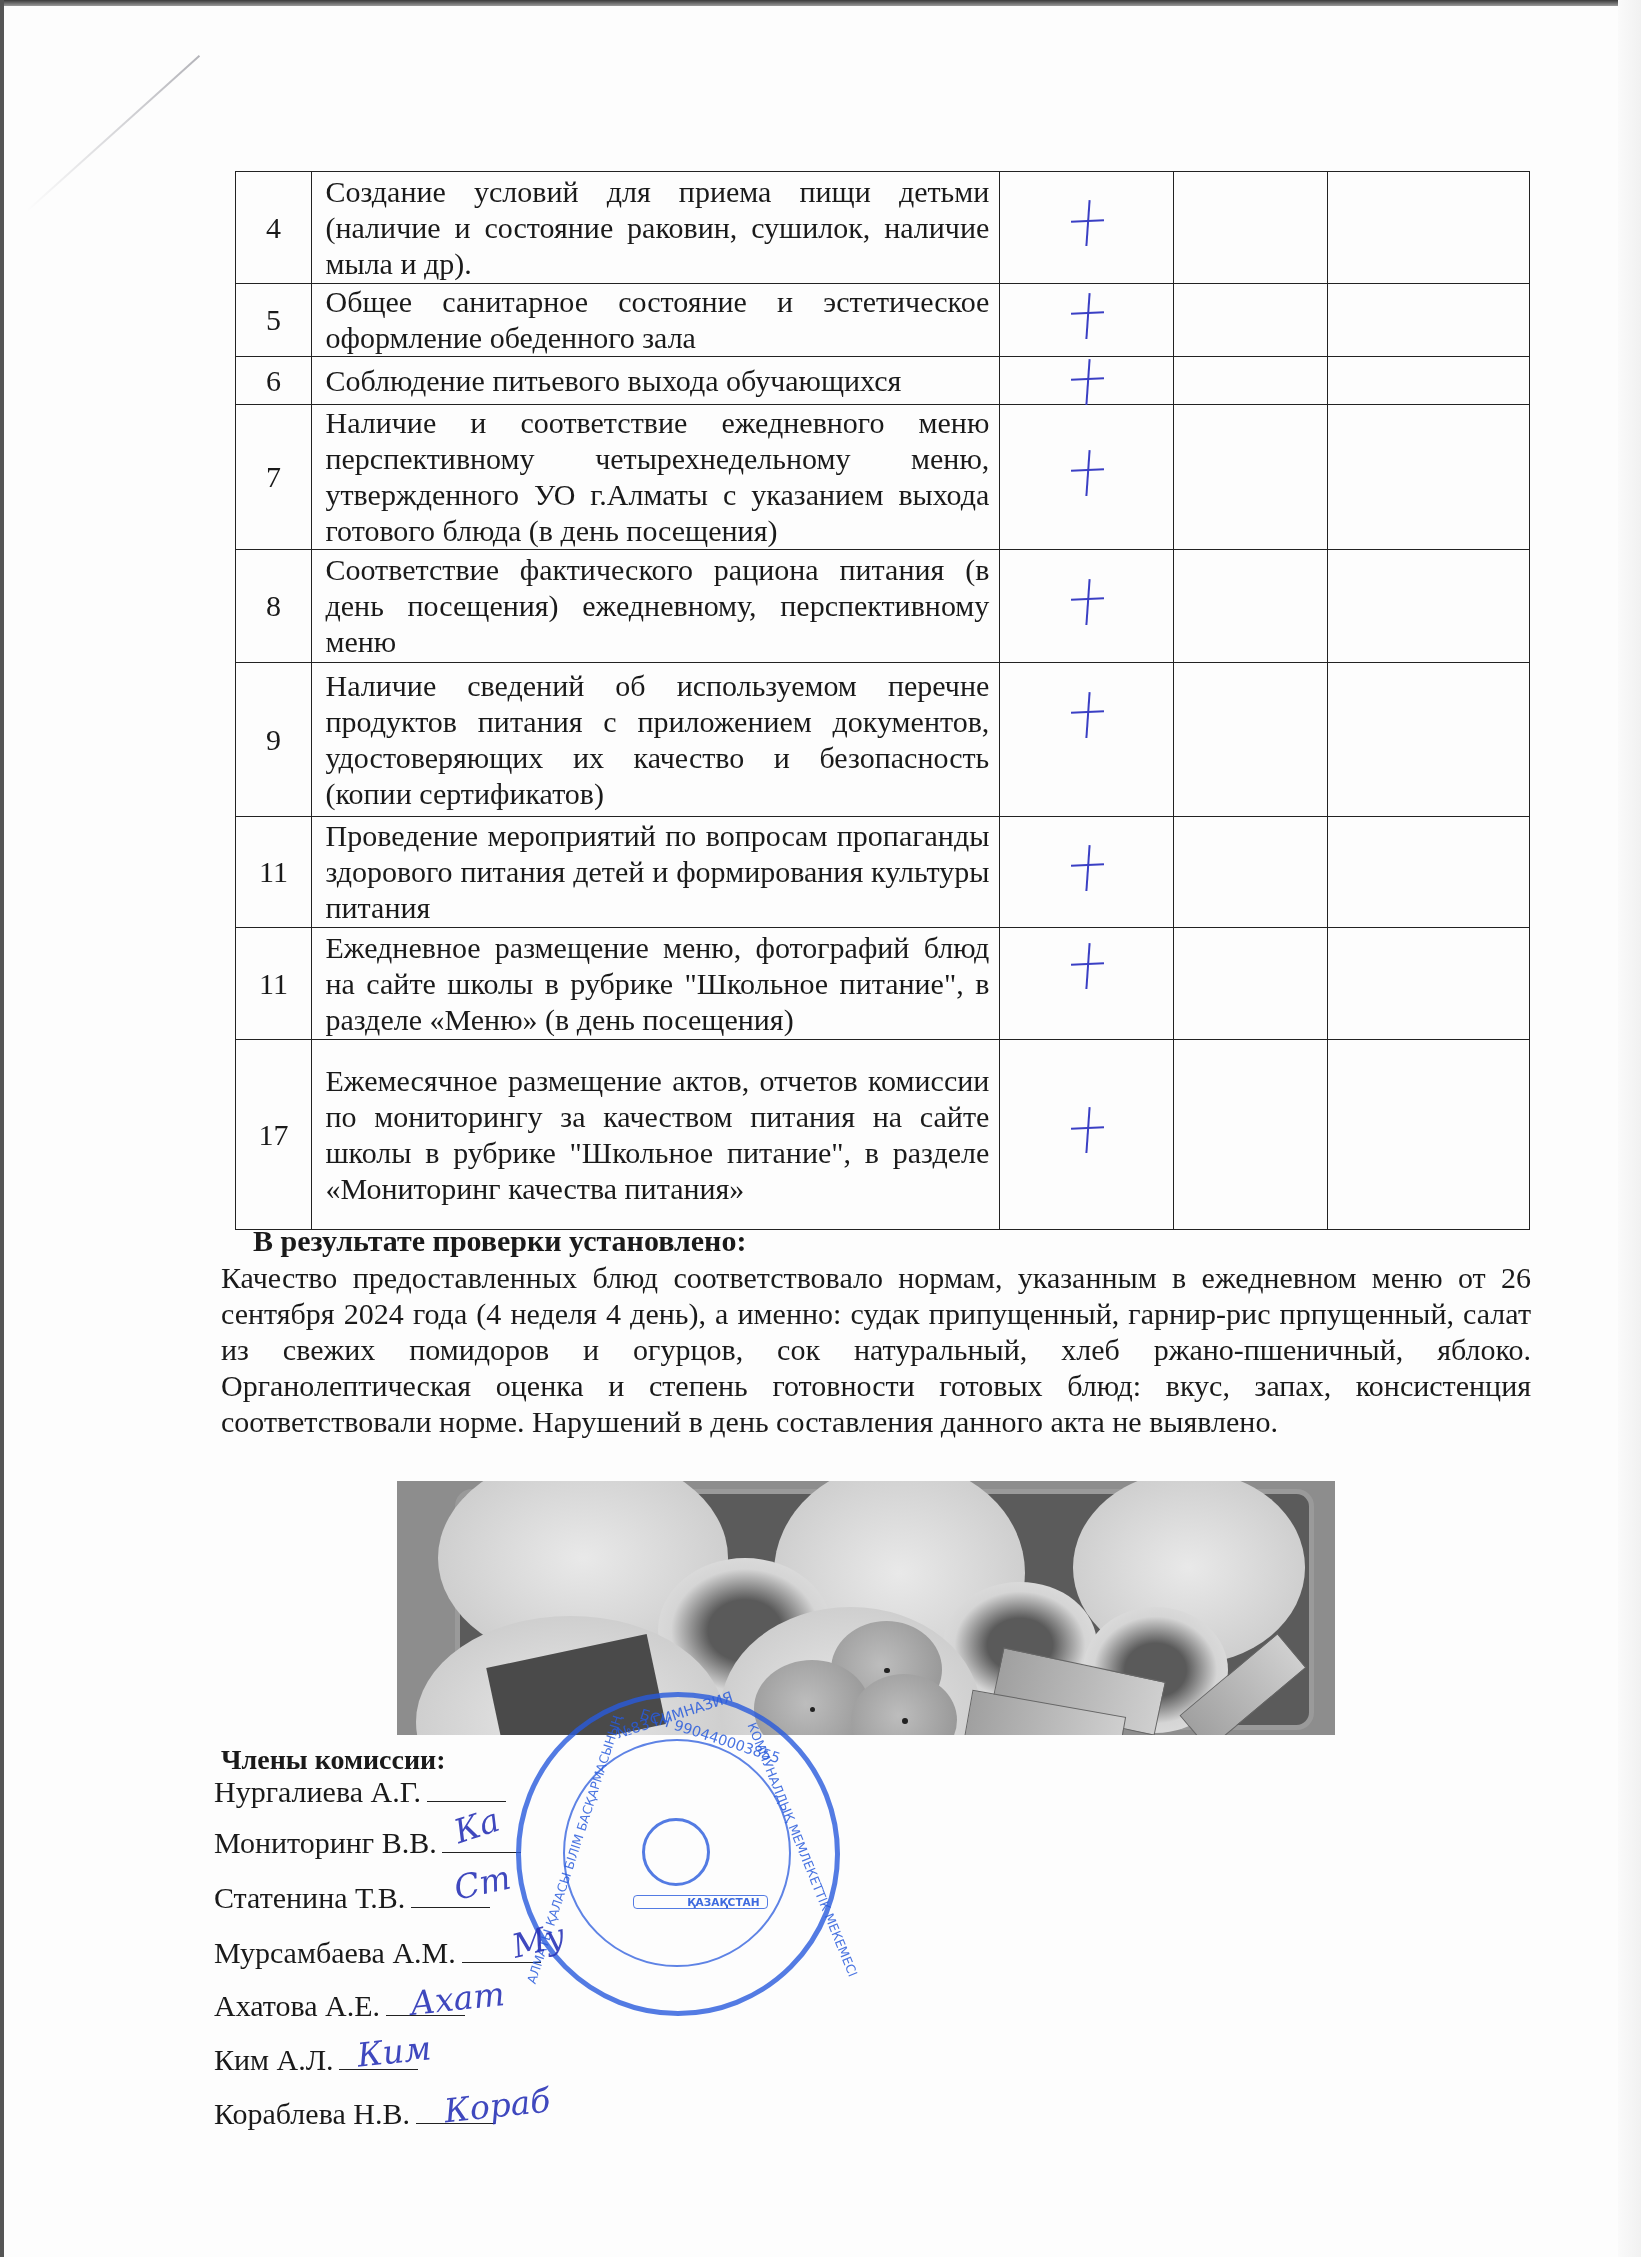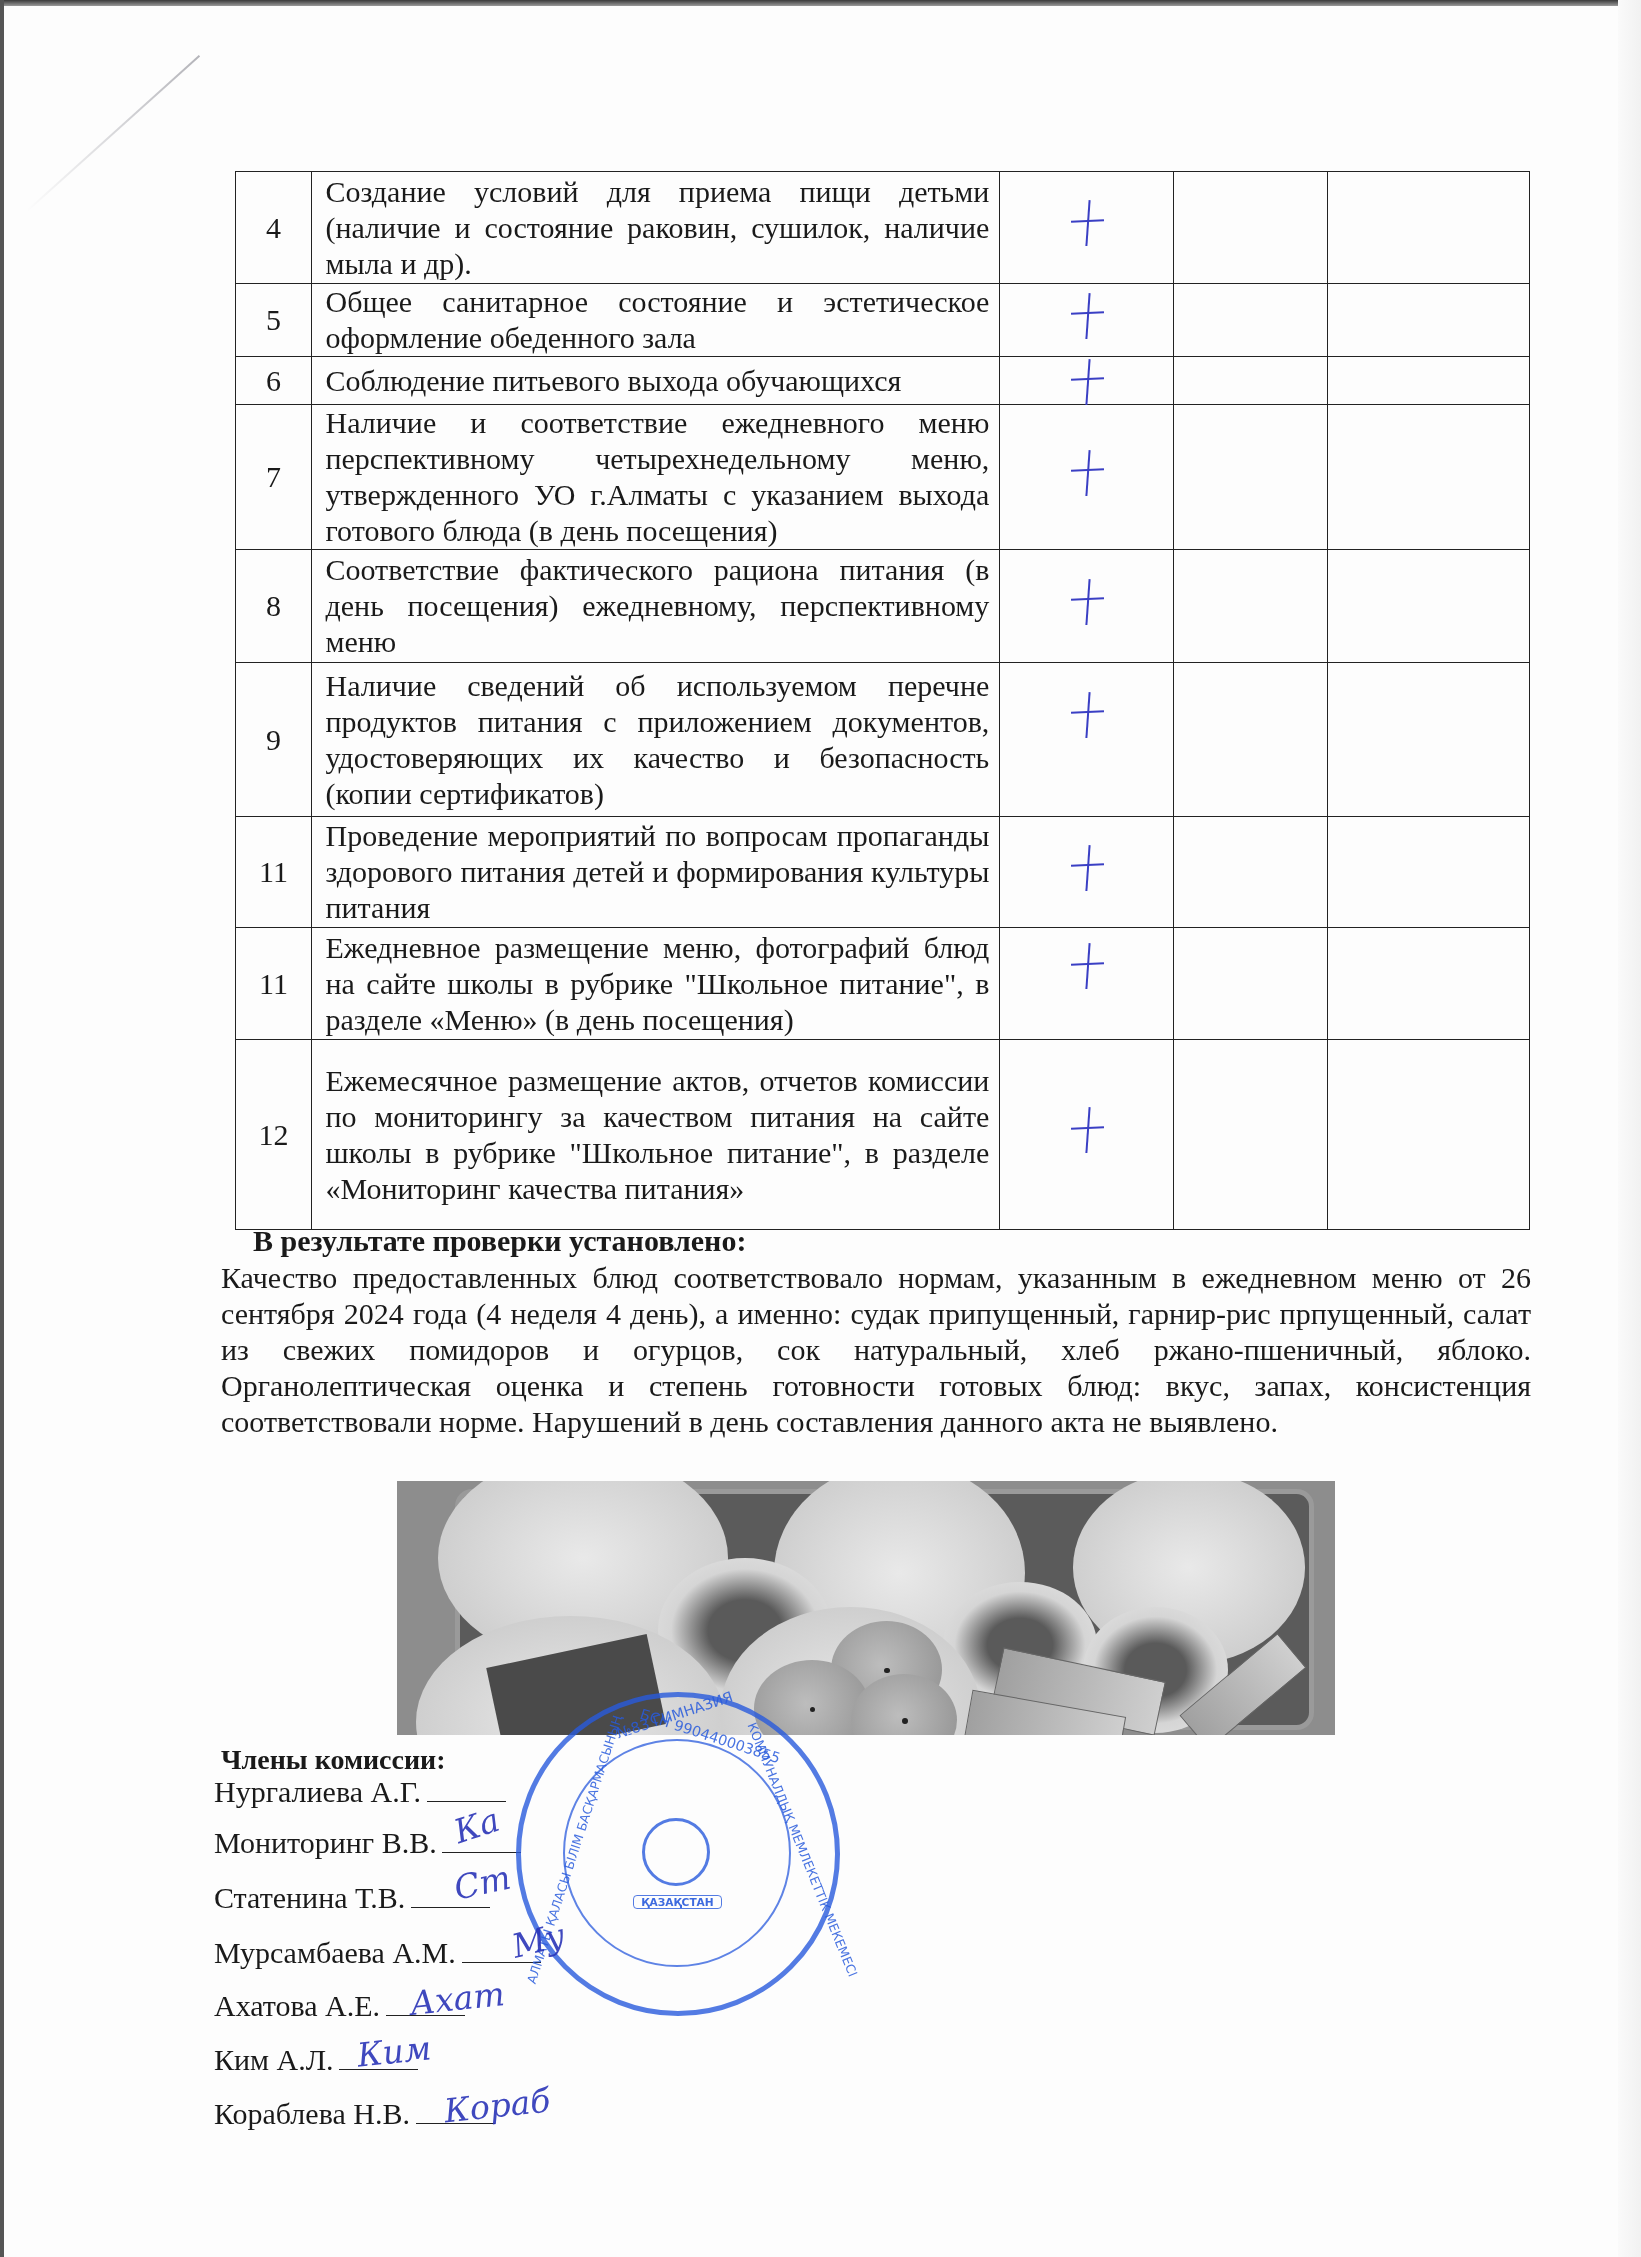--- a/index.html
+++ b/index.html
@@ -59,21 +59,21 @@
   .signature { position: absolute; color: #2b35b8; font-family: "DejaVu Serif", serif; font-style: italic; font-size: 33px; opacity: 0.9; }
 
   .stamp { position: absolute; left: 516px; top: 1692px; width: 324px; height: 324px; border-radius: 50%;
     border: 5.8px solid rgba(40,90,220,0.8); box-sizing: border-box; }
   .stamp-inner { position: absolute; left: 42px; top: 42px; width: 228px; height: 228px; border-radius: 50%;
     border: 2.9px solid rgba(40,90,220,0.75); box-sizing: border-box; }
   .stamp-core { position: absolute; left: 77px; top: 77px; width: 68px; height: 68px; border-radius: 50%;
     border: 3.9px solid rgba(40,90,220,0.8); box-sizing: border-box; }
   .stamp-label { position: absolute; left: 68px; top: 154px; width: 87px; text-align: center;
     font-family: "DejaVu Sans", sans-serif; font-size: 10.6px; font-weight: bold; color: rgba(40,90,220,0.9);
-    border: 1.9px solid rgba(40,90,220,0.8); border-radius: 3.9px; }
+    border: 1.9px solid rgba(40,90,220,0.8); border-radius: 3.9px; padding-left: 46px; }
   .stamp-ring-text { position: absolute; font-family: "DejaVu Sans", sans-serif; font-size: 14.5px;
     color: rgba(40,90,220,0.85); white-space: nowrap; }
 </style>
 </head>
 <body>
 
 <div class="scan-top"></div>
 <div class="scan-left"></div>
 <div class="scan-right-shade"></div>
 <div class="fold"></div>
@@ -137,21 +137,21 @@
       <td></td>
     </tr>
     <tr class="r11">
       <td class="num">11</td>
       <td class="txt">Ежедневное размещение меню, фотографий блюд на сайте школы в рубрике "Школьное питание", в разделе «Меню» (в день посещения)</td>
       <td class="mark" style="vertical-align:top;padding-top:13.5px"><span class="plus"></span></td>
       <td></td>
       <td></td>
     </tr>
     <tr class="r12">
-      <td class="num">12</td>
+      <td class="num">17</td>
       <td class="txt">Ежемесячное размещение актов, отчетов комиссии по мониторингу за качеством питания на сайте школы в рубрике "Школьное питание", в разделе «Мониторинг качества питания»</td>
       <td class="mark"><span class="plus"></span></td>
       <td></td>
       <td></td>
     </tr>
   </tbody>
 </table>
 
 <div class="result-heading">В результате проверки установлено:</div>
 <div class="result-body">Качество предоставленных блюд соответствовало нормам, указанным в ежедневном меню от 26 сентября 2024 года (4 неделя 4 день), а именно: судак припущенный, гарнир-рис прпущенный, салат из свежих помидоров и огурцов, сок натуральный, хлеб ржано-пшеничный, яблоко. Органолептическая оценка и степень готовности готовых блюд: вкус, запах, консистенция соответствовали норме. Нарушений в день составления данного акта не выявлено.</div>

